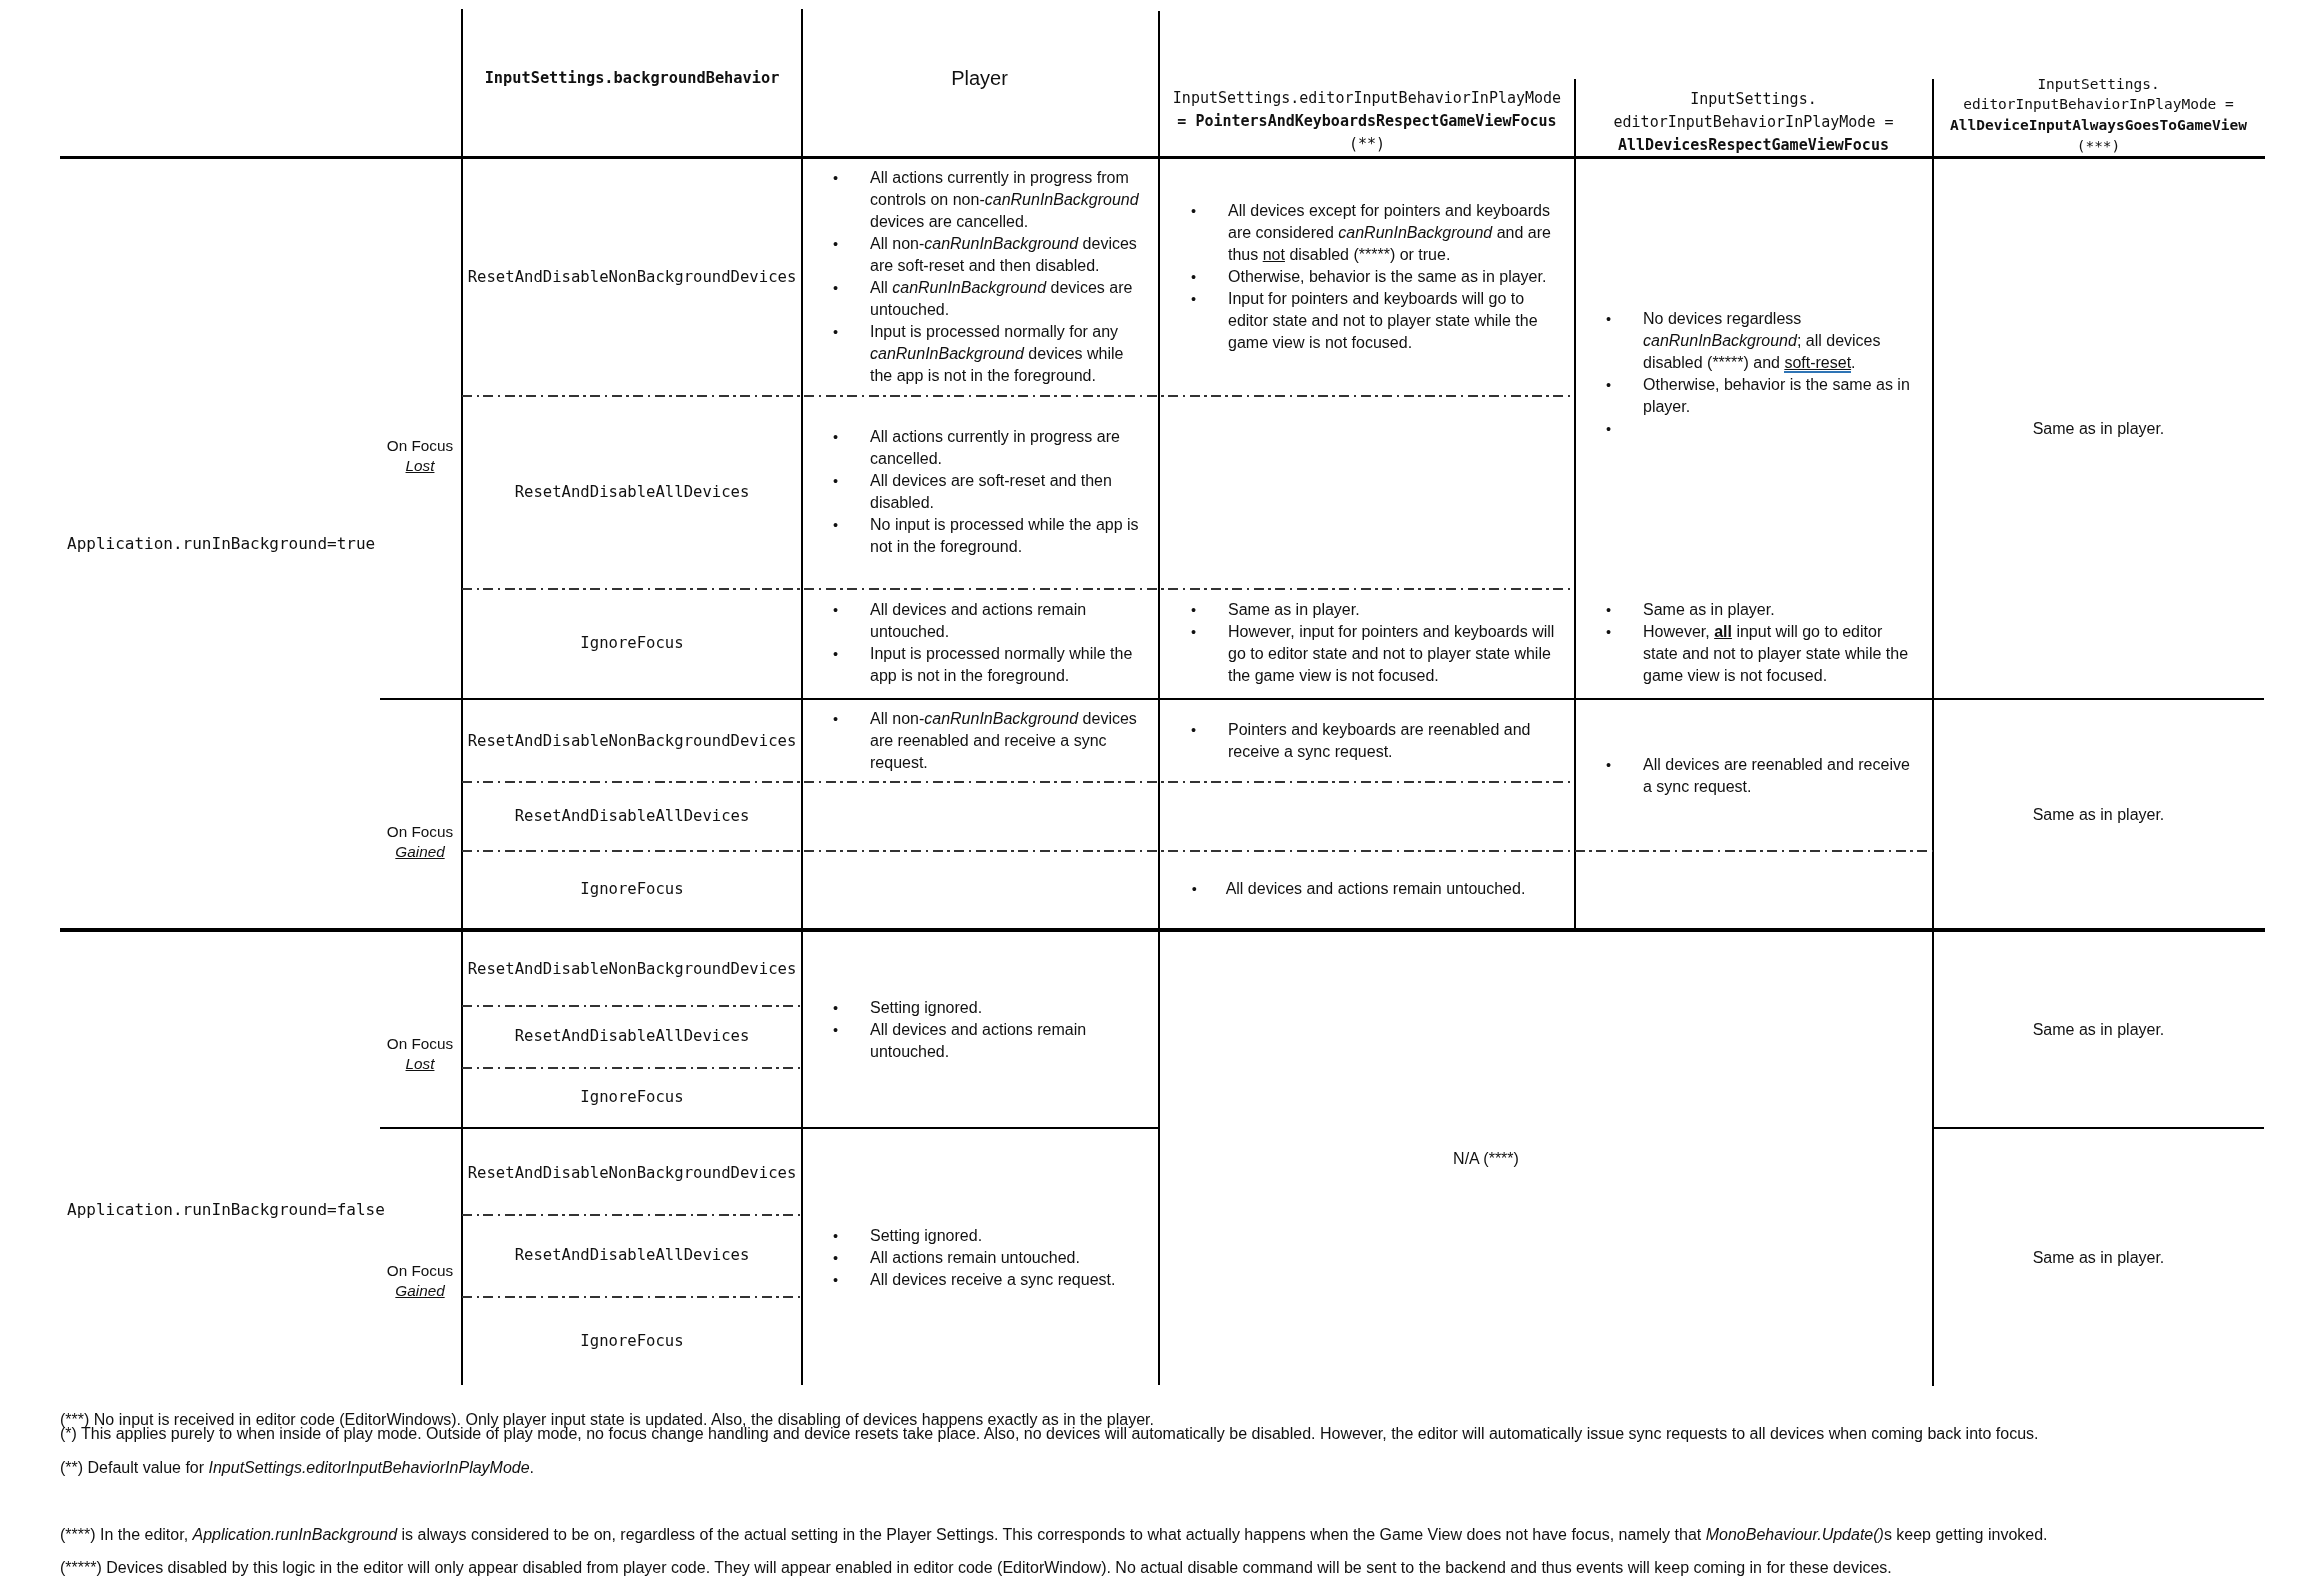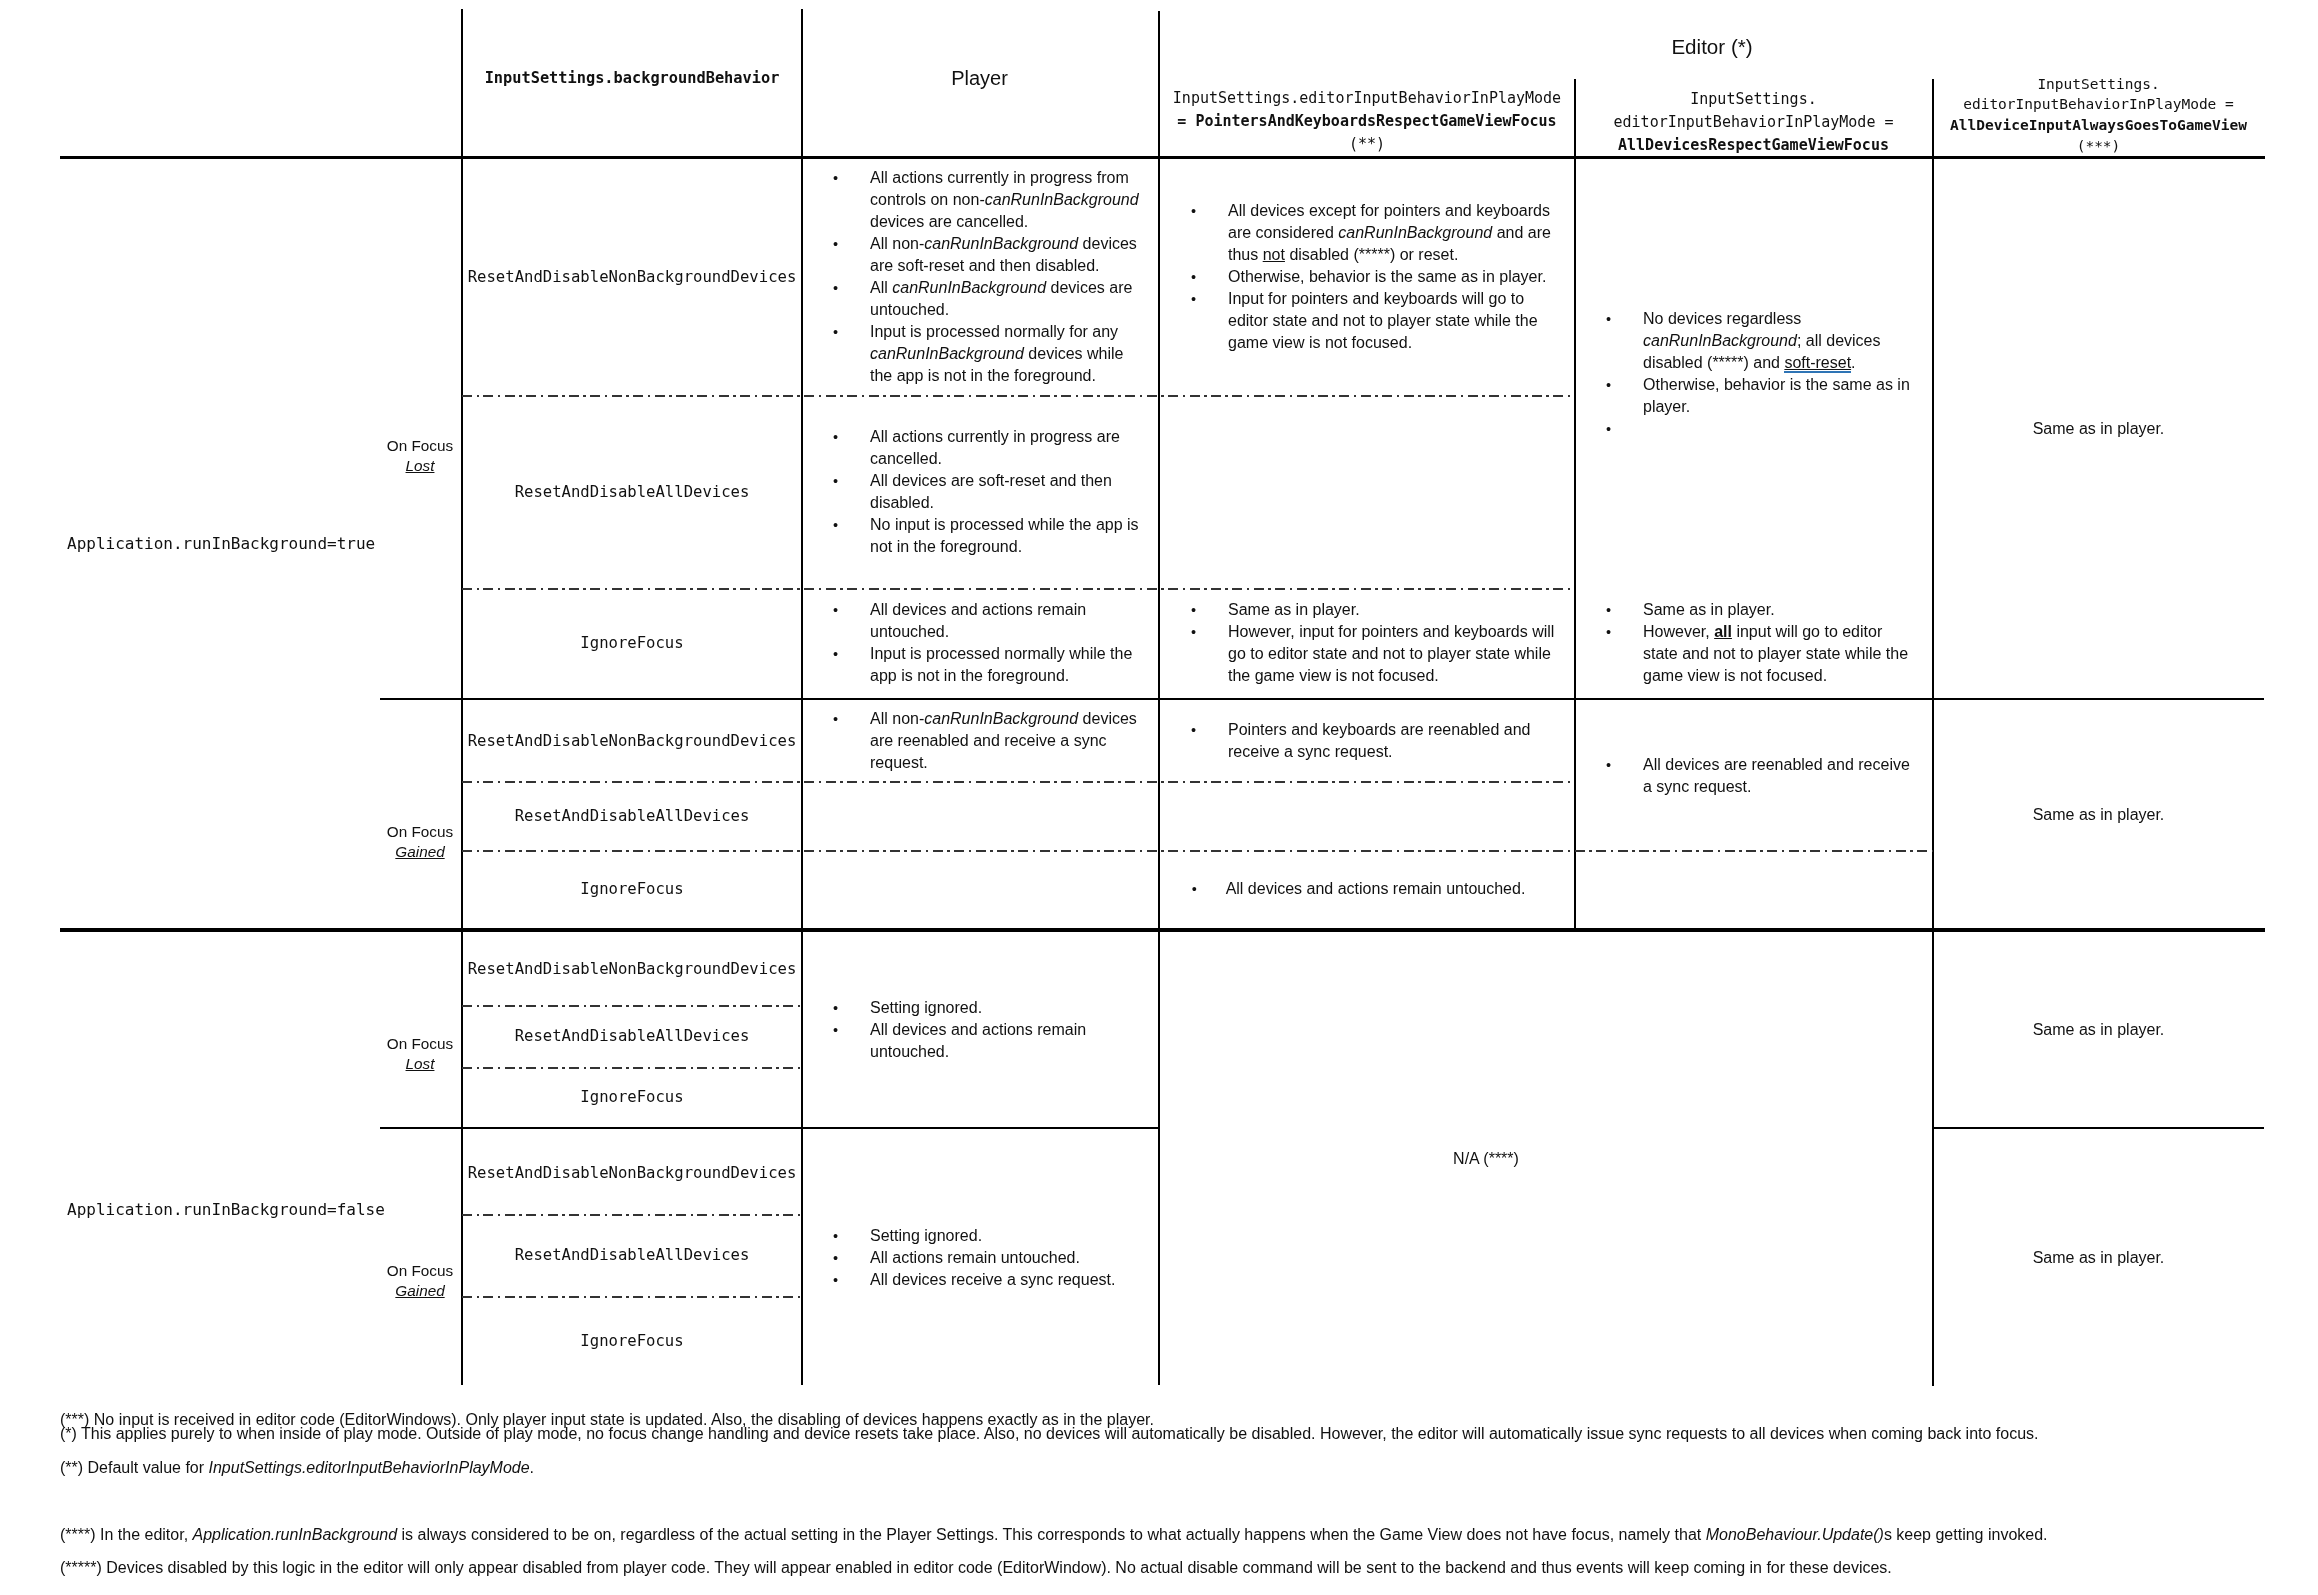--- a/index.html
+++ b/index.html
@@ -52,23 +52,20 @@
 
   <div class="dline" style="left:462px;top:395px;width:1113px;"></div>
   <div class="dline" style="left:462px;top:588px;width:1113px;"></div>
   <div class="dline" style="left:462px;top:781px;width:1113px;"></div>
   <div class="dline" style="left:462px;top:850px;width:1471px;"></div>
   <div class="dline" style="left:462px;top:1005px;width:340px;"></div>
   <div class="dline" style="left:462px;top:1067px;width:340px;"></div>
   <div class="dline" style="left:462px;top:1214px;width:340px;"></div>
   <div class="dline" style="left:462px;top:1296px;width:340px;"></div>
 
-  <div class="hdr" style="left:1159px;top:29px;width:1106px;height:34px;font-size:20.6px;">
-    <div class="ln">Editor (*)</div>
-  </div>
 
   <div class="hdr mono" style="left:462px;top:0px;width:340px;height:156px;font-size:15.3px;font-weight:bold;">
     <div class="ln">InputSettings.backgroundBehavior</div>
   </div>
 
   <div class="hdr" style="left:801px;top:0px;width:357px;height:156px;font-size:20px;">
     <div class="ln">Player</div>
   </div>
 
   <div class="hdr mono" style="left:1159px;top:86px;width:416px;height:70px;font-size:15px;">
@@ -137,21 +134,21 @@
         <span class="btext"><span>All </span><span class="f-i">canRunInBackground</span><span> devices are untouched.</span></span>
       </div>
       <div class="bullet">
         <span class="dot">•</span>
         <span class="btext"><span>Input is processed normally for any </span><span class="f-i">canRunInBackground</span><span> devices while the app is not in the foreground.</span></span>
       </div>
     </div>
   <div class="cell" style="left:1159px;top:159px;width:416px;height:236px;">
       <div class="bullet">
         <span class="dot">•</span>
-        <span class="btext"><span>All devices except for pointers and keyboards are considered </span><span class="f-i">canRunInBackground</span><span> and are thus </span><span class="f-u">not</span><span> disabled (*****) or reset.</span></span>
+        <span class="btext"><span>All devices except for pointers and keyboards are considered </span><span class="f-i">canRunInBackground</span><span> and are thus </span><span class="f-u">not</span><span> disabled (*****) or true.</span></span>
       </div>
       <div class="bullet">
         <span class="dot">•</span>
         <span class="btext"><span>Otherwise, behavior is the same as in player.</span></span>
       </div>
       <div class="bullet">
         <span class="dot">•</span>
         <span class="btext"><span>Input for pointers and keyboards will go to editor state and not to player state while the game view is not focused.</span></span>
       </div>
     </div>

